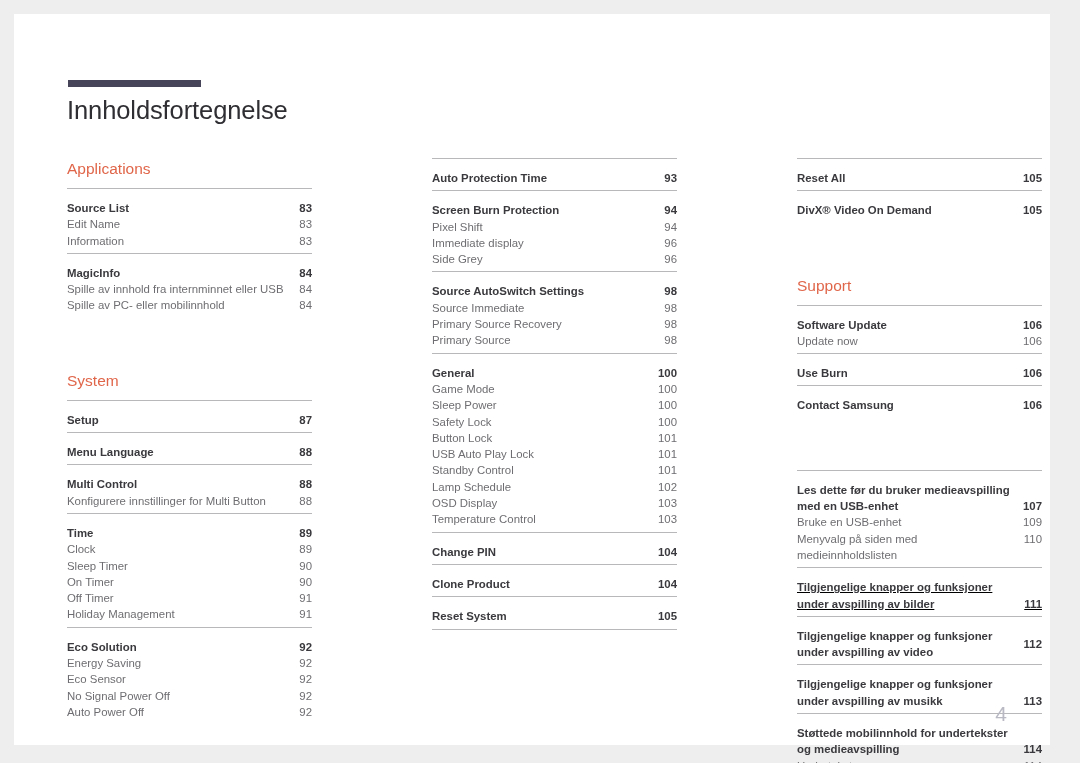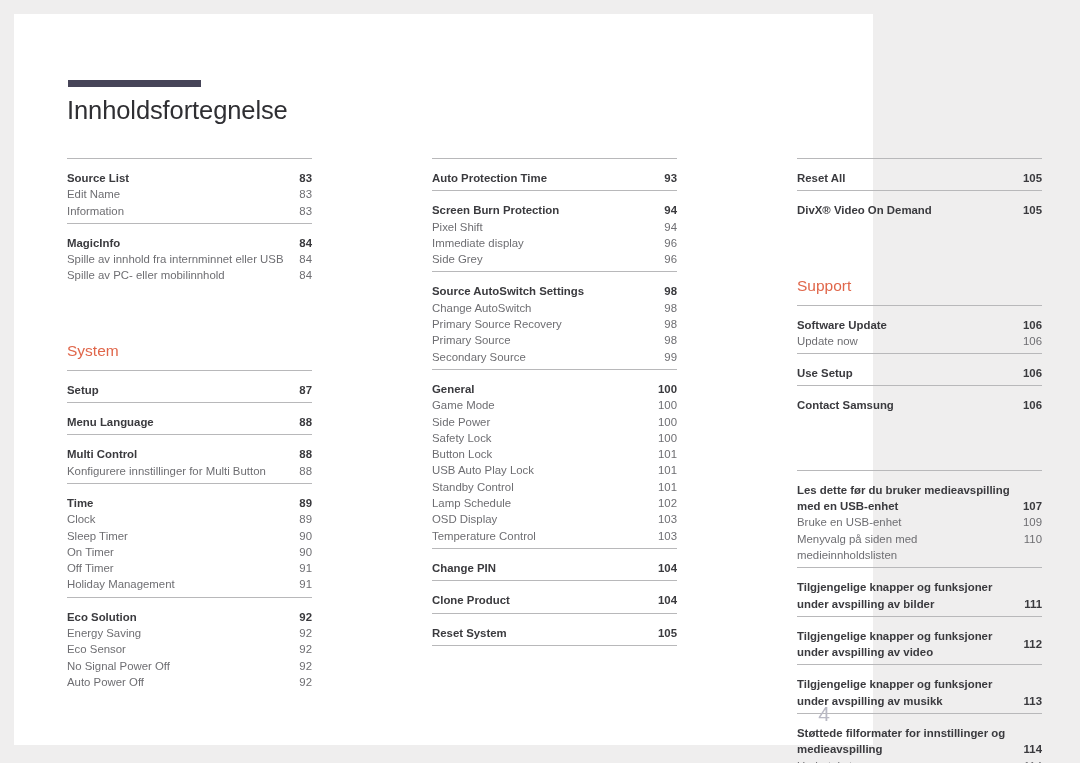--- a/index.html
+++ b/index.html
@@ -10,21 +10,21 @@
     width: 1080px;
     height: 763px;
     background: #efeeee;
     font-family: "Liberation Sans", sans-serif;
     overflow: hidden;
   }
   .page {
     position: absolute;
     left: 14px;
     top: 14px;
-    width: 859px;
+    width: 1036px;
     height: 731px;
     background: #ffffff;
   }
   .title-rule {
     position: absolute;
     left: 54px;
     top: 66px;
     width: 133px;
     height: 7px;
     background: #464458;
@@ -112,20 +112,21 @@
 </head>
 <body>
 
 <div class="page">
 
   <div class="title-rule"></div>
   <div class="page-title">Innholdsfortegnelse</div>
 
   <div class="columns" id="toc-columns">
       <div class="col">
+        <div class="section-head">Applications</div>
         <div class="group">
           <div class="entry main">
             <span class="label">Source List</span>
             <span class="pg">83</span>
           </div>
           <div class="entry sub">
             <span class="label">Edit Name</span>
             <span class="pg">83</span>
           </div>
           <div class="entry sub">
@@ -244,47 +245,43 @@
             <span class="label">Side Grey</span>
             <span class="pg">96</span>
           </div>
         </div>
         <div class="group">
           <div class="entry main">
             <span class="label">Source AutoSwitch Settings</span>
             <span class="pg">98</span>
           </div>
           <div class="entry sub">
-            <span class="label">Change AutoSwitch</span>
+            <span class="label">Source Immediate</span>
             <span class="pg">98</span>
           </div>
           <div class="entry sub">
             <span class="label">Primary Source Recovery</span>
             <span class="pg">98</span>
           </div>
           <div class="entry sub">
             <span class="label">Primary Source</span>
             <span class="pg">98</span>
           </div>
-          <div class="entry sub">
-            <span class="label">Secondary Source</span>
-            <span class="pg">99</span>
-          </div>
         </div>
         <div class="group">
           <div class="entry main">
             <span class="label">General</span>
             <span class="pg">100</span>
           </div>
           <div class="entry sub">
             <span class="label">Game Mode</span>
             <span class="pg">100</span>
           </div>
           <div class="entry sub">
-            <span class="label">Side Power</span>
+            <span class="label">Sleep Power</span>
             <span class="pg">100</span>
           </div>
           <div class="entry sub">
             <span class="label">Safety Lock</span>
             <span class="pg">100</span>
           </div>
           <div class="entry sub">
             <span class="label">Button Lock</span>
             <span class="pg">101</span>
           </div>
@@ -348,21 +345,21 @@
             <span class="label">Software Update</span>
             <span class="pg">106</span>
           </div>
           <div class="entry sub">
             <span class="label">Update now</span>
             <span class="pg">106</span>
           </div>
         </div>
         <div class="group">
           <div class="entry main">
-            <span class="label">Use Setup</span>
+            <span class="label">Use Burn</span>
             <span class="pg">106</span>
           </div>
         </div>
         <div class="group">
           <div class="entry main">
             <span class="label">Contact Samsung</span>
             <span class="pg">106</span>
           </div>
         </div>
         <div class="spacer-lg"></div>
@@ -377,21 +374,21 @@
             <span class="label">Bruke en USB-enhet</span>
             <span class="pg">109</span>
           </div>
           <div class="entry sub">
             <span class="label">Menyvalg på siden med medieinnholdslisten</span>
             <span class="pg">110</span>
           </div>
         </div>
         <div class="group">
           <div class="entry main wrap">
-            <div style="display: flex; justify-content: space-between; align-items: flex-end;">
+            <div style="display: flex; justify-content: space-between; align-items: flex-end; text-decoration: underline;">
               <span class="label">Tilgjengelige knapper og funksjoner under avspilling av bilder</span>
               <span class="pg">111</span>
             </div>
           </div>
         </div>
         <div class="group">
           <div class="entry main wrap">
             <div style="display: flex; justify-content: space-between; align-items: center;">
               <span class="label">Tilgjengelige knapper og funksjoner under avspilling av video</span>
               <span class="pg">112</span>
@@ -402,21 +399,21 @@
           <div class="entry main wrap">
             <div style="display: flex; align-items: flex-end;">
               <span class="label">Tilgjengelige knapper og funksjoner under avspilling av musikk</span>
               <span class="pg">113</span>
             </div>
           </div>
         </div>
         <div class="group last">
           <div class="entry main wrap">
             <div style="display: flex; justify-content: space-between; align-items: flex-end;">
-              <span class="label">Støttede filformater for innstillinger og medieavspilling</span>
+              <span class="label">Støttede mobilinnhold for undertekster og medieavspilling</span>
               <span class="pg">114</span>
             </div>
           </div>
           <div class="entry sub">
             <span class="label">Undertekst</span>
             <span class="pg">114</span>
           </div>
         </div>
       </div>
     </div>

